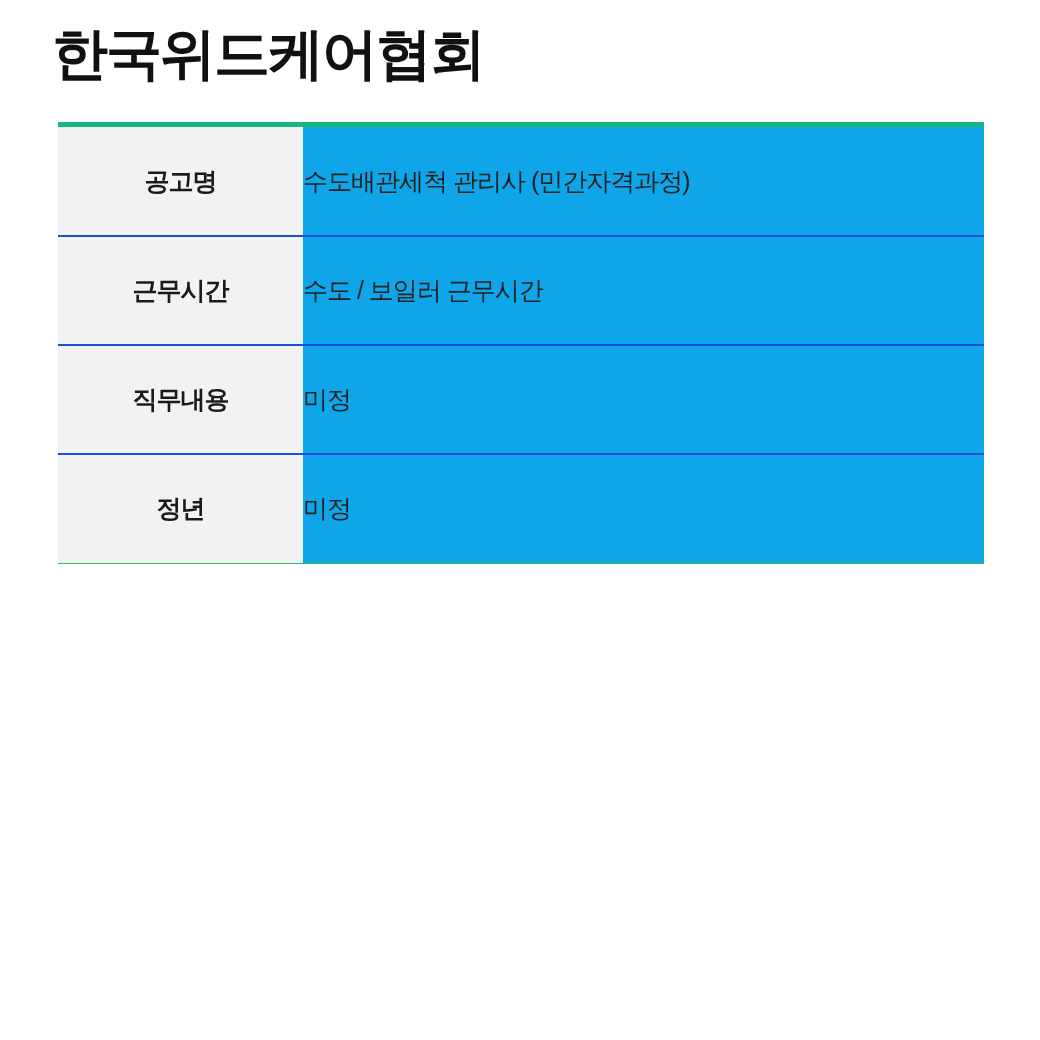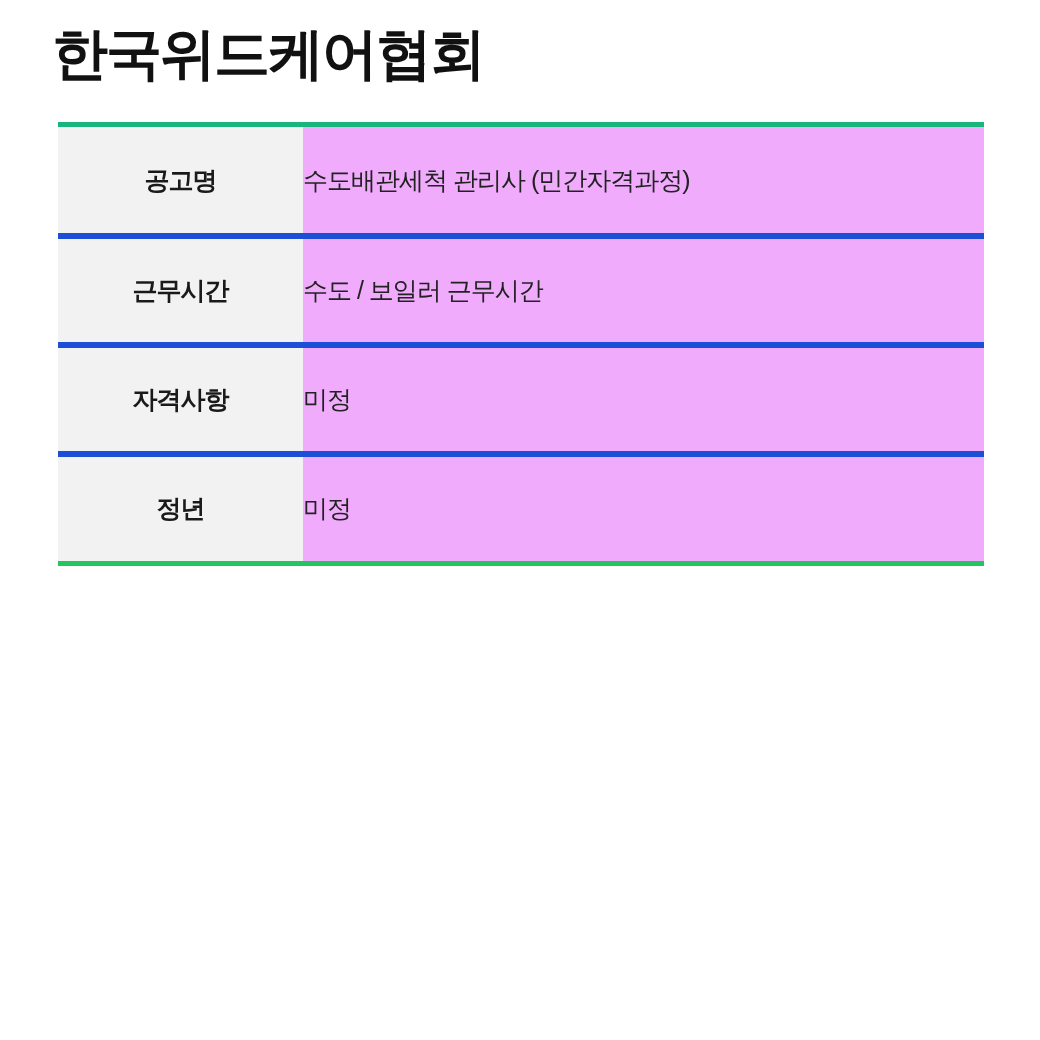--- a/index.html
+++ b/index.html
@@ -50,41 +50,41 @@
     width: 926px;
     border-collapse: collapse;
     table-layout: fixed;
   }
 
   .info-table tr {
     height: 109px;
   }
 
   .info-table td {
-    border-bottom: 6px solid #1d4ed8;
+    border-bottom: 2px solid #1d4ed8;
     vertical-align: middle;
     padding: 0;
   }
 
   .info-table tr:last-child td {
-    border-bottom: 5px solid #22c55e;
+    border-bottom: 1px solid #22c55e;
   }
 
   .cell-label {
     width: 245px;
     background: #f2f2f2;
     text-align: center;
     font-size: 25px;
     font-weight: bold;
     color: #1a1a1a;
     letter-spacing: -1px;
   }
 
   .cell-value {
-    background: #f0abfc;
+    background: #0ea5e9;
     padding-left: 30px;
     font-size: 25px;
     font-weight: normal;
     color: #222222;
     letter-spacing: -1px;
   }
 </style>
 </head>
 <body>
 
@@ -98,21 +98,21 @@
     <tbody>
       <tr>
         <td class="cell-label">공고명</td>
         <td class="cell-value">수도배관세척 관리사 (민간자격과정)</td>
       </tr>
       <tr>
         <td class="cell-label">근무시간</td>
         <td class="cell-value">수도 / 보일러 근무시간</td>
       </tr>
       <tr>
-        <td class="cell-label">자격사항</td>
+        <td class="cell-label">직무내용</td>
         <td class="cell-value">미정</td>
       </tr>
       <tr>
         <td class="cell-label">정년</td>
         <td class="cell-value">미정</td>
       </tr>
     </tbody>
   </table>
 
 </div>

